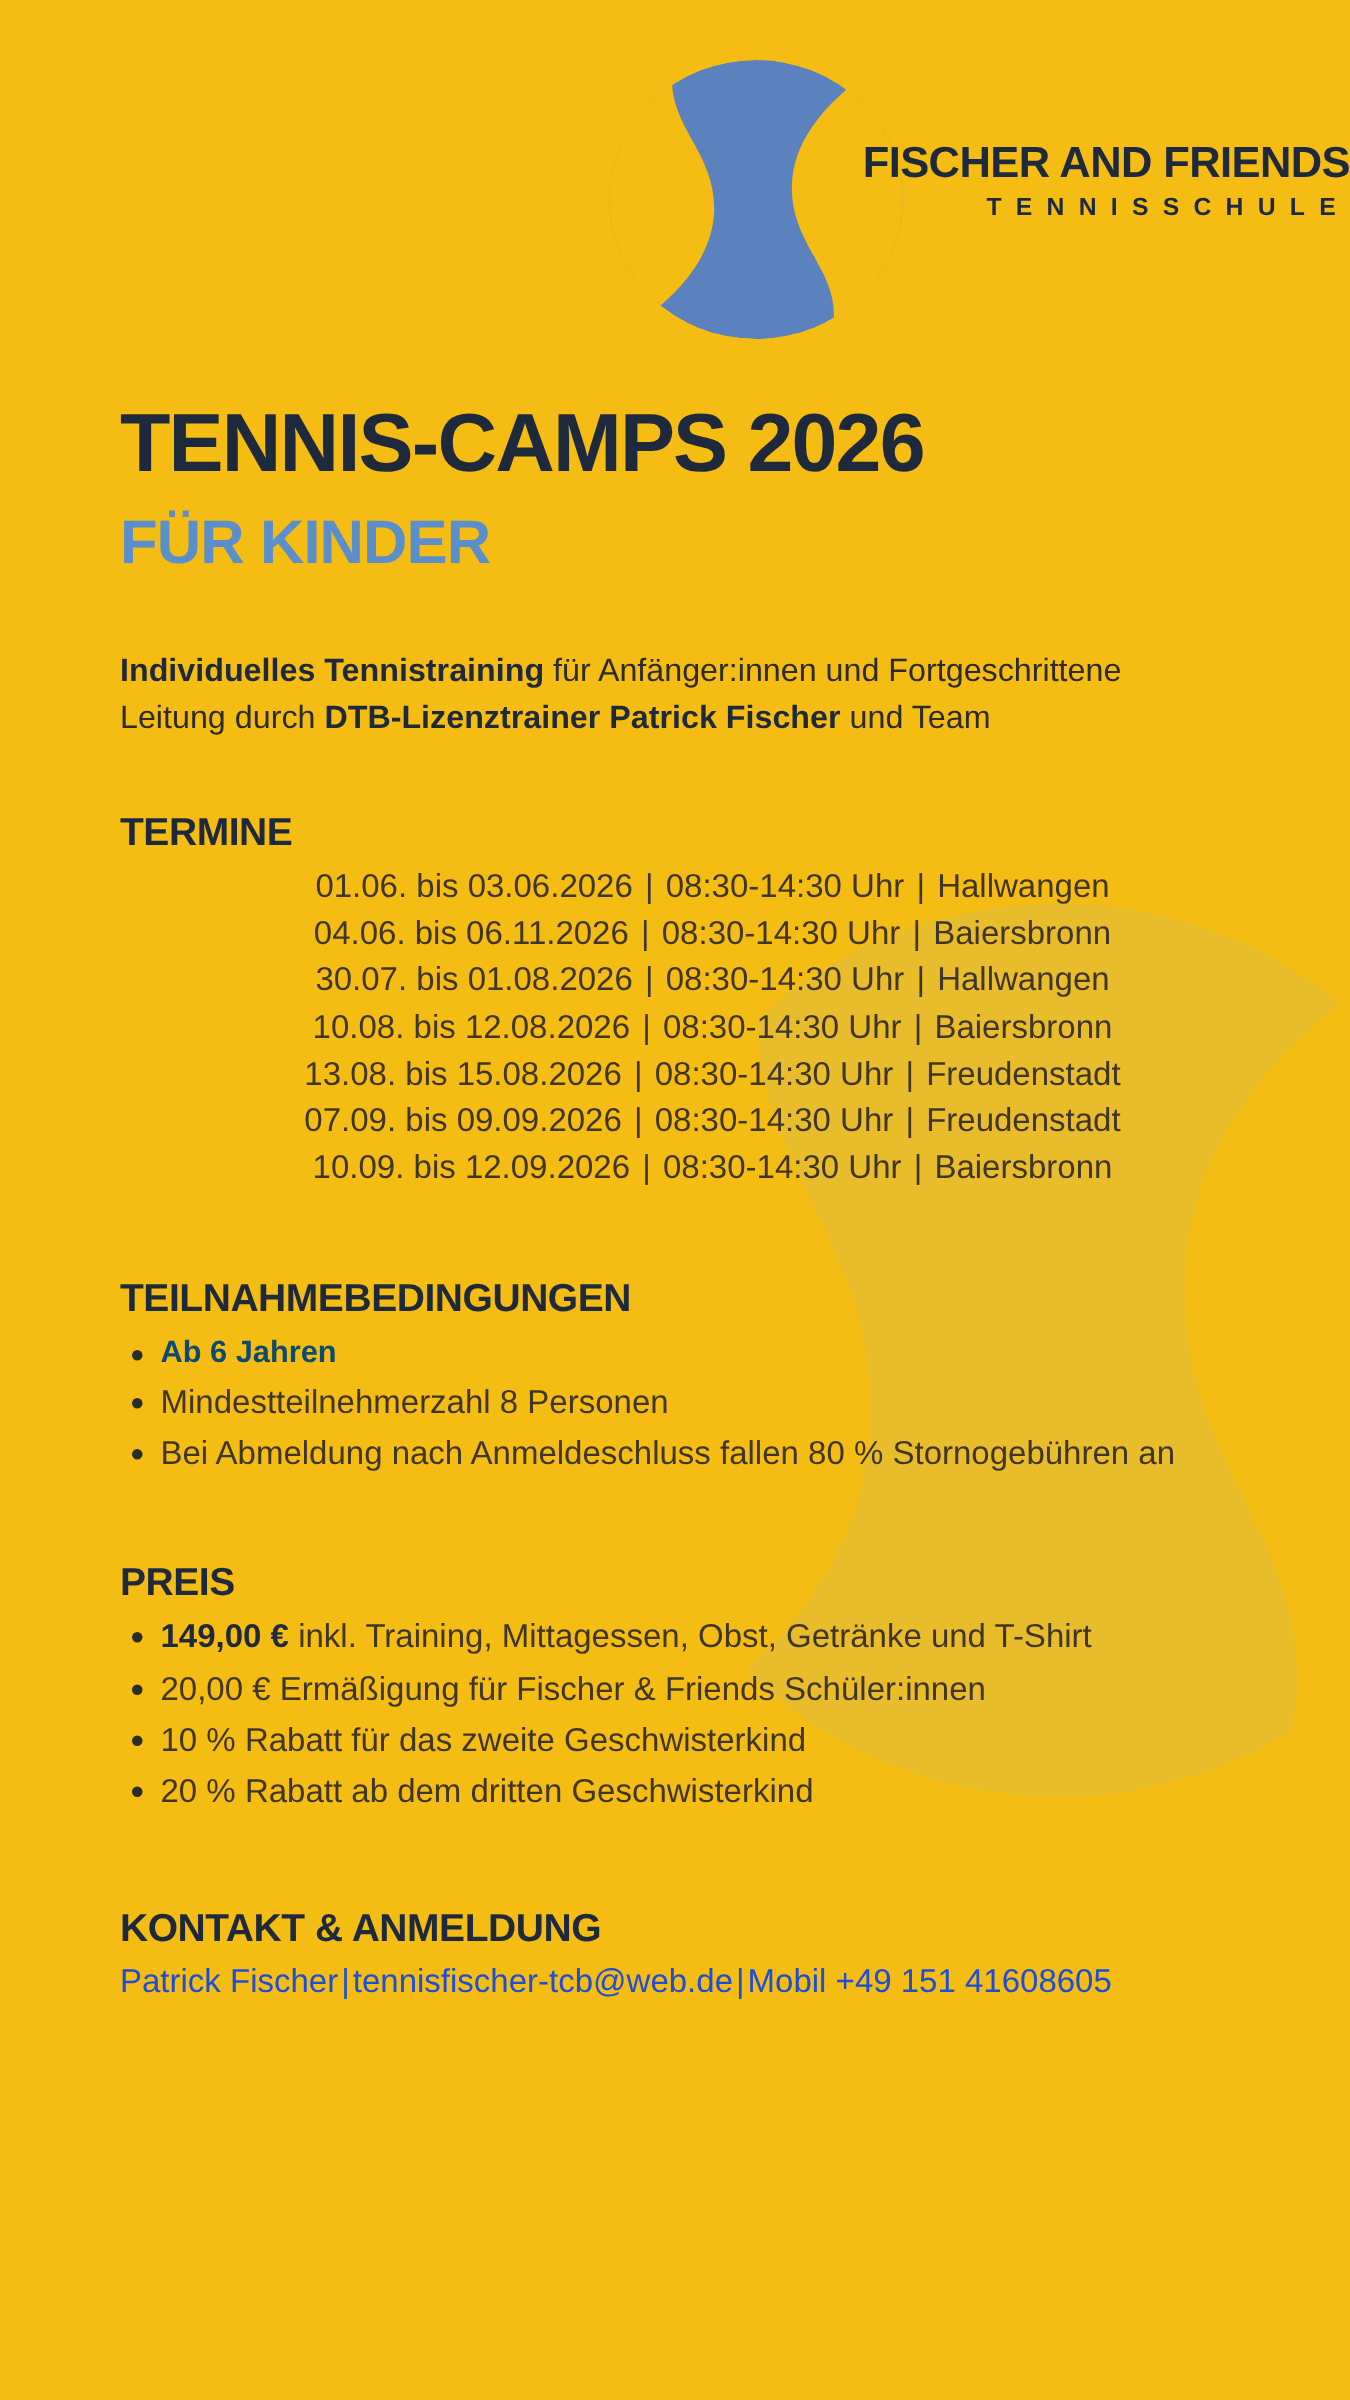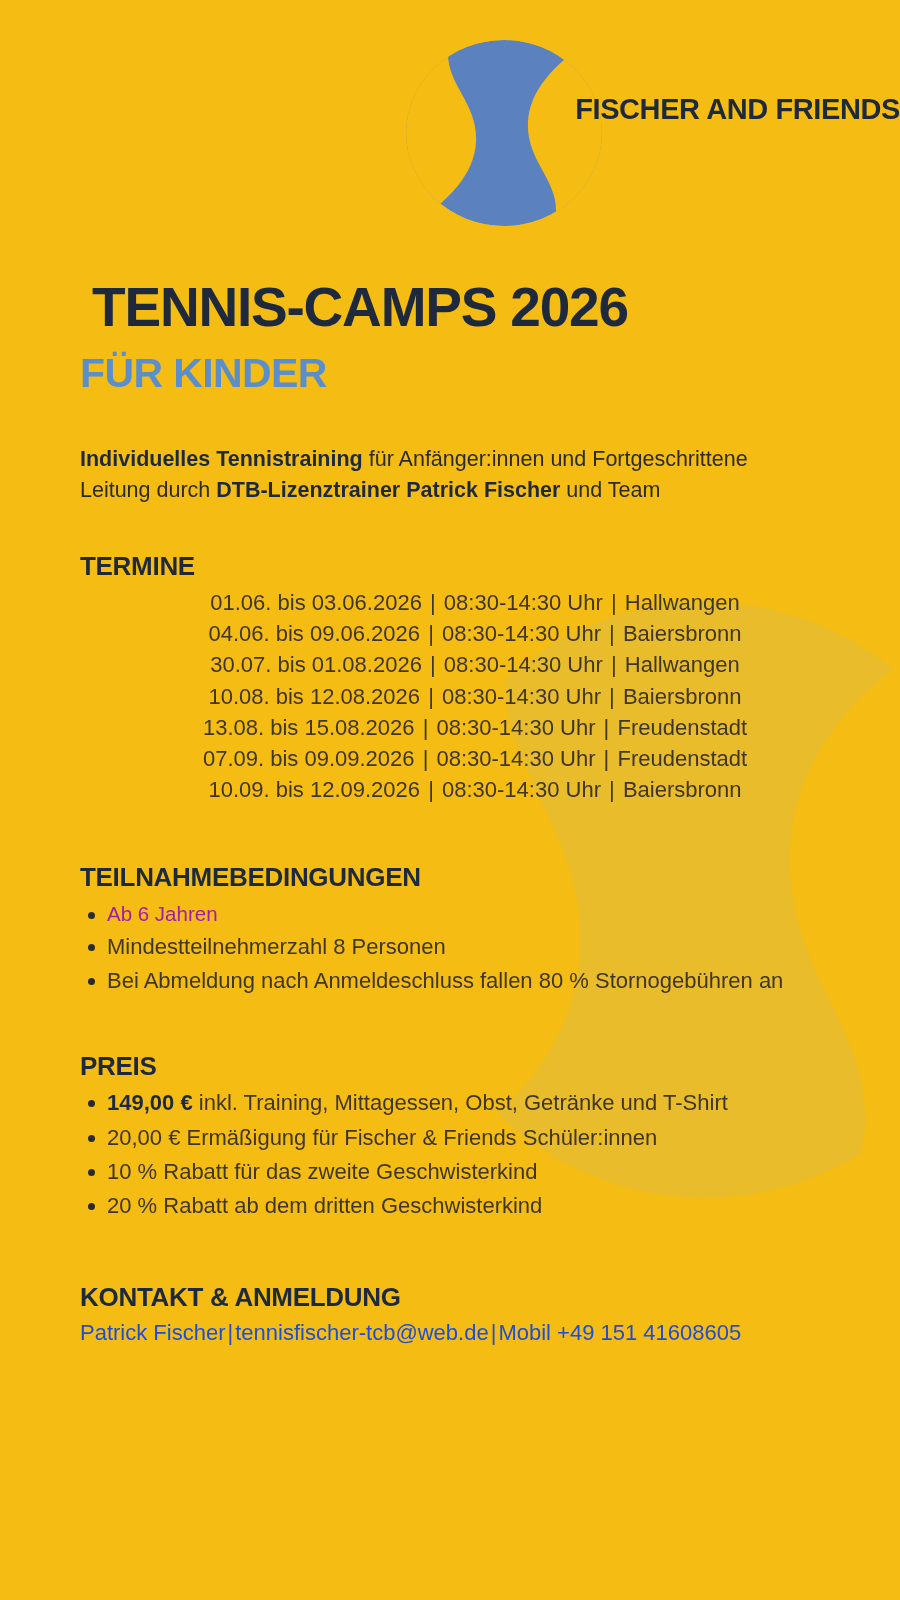--- a/index.html
+++ b/index.html
@@ -80,21 +80,21 @@
     width: 790px;
     z-index: 2;
   }
 
   .headline {
     font-size: 55px;
     font-weight: 800;
     letter-spacing: -1.2px;
     color: #1E2A3C;
     line-height: 1.0;
-    margin: 12px;
+    margin: 0;
     white-space: nowrap;
   }
   .subheadline {
     font-size: 41px;
     font-weight: 800;
     letter-spacing: -0.6px;
     color: #5B8FCB;
     line-height: 1.0;
     margin: 18px 0 0 0;
     white-space: nowrap;
@@ -138,21 +138,21 @@
   ul.bullets li::before {
     content: "";
     position: absolute;
     left: 8px;
     top: 14px;
     width: 7px;
     height: 7px;
     border-radius: 50%;
     background: #2B2B28;
   }
-  ul.bullets li.strong { font-weight: 400; color: #a21caf; font-size: 20.5px; }
+  ul.bullets li.strong { font-weight: 700; color: #0c4a6e; font-size: 20.5px; }
   ul.bullets li b { font-weight: 700; color: #1E2A3C; }
 
   .contact-line {
     font-size: 22px;
     color: #1d4ed8;
     line-height: 1.45;
     margin-top: 0;
     white-space: nowrap;
   }
   .section.preis { margin-top: 52px; }
@@ -185,38 +185,39 @@
         </clipPath>
       </defs>
       <g clip-path="url(#lgclip)">
         <ellipse cx="100" cy="95" rx="98" ry="93" fill="#5B82BE"></ellipse>
         <path d="M 236 -24 C 170 6 126 42 124 84 C 122 122 152 140 152 172 C 152 198 126 214 88 228 L 250 228 L 250 -24 Z" fill="#F5BC13"></path>
         <path d="M -40 212 C 26 182 70 146 72 104 C 74 66 44 48 44 16 C 44 -10 70 -26 108 -40 L -54 -40 L -54 212 Z" fill="#F5BC13"></path>
       </g>
     </svg>
     <div class="logo-text">
       <div class="logo-title">FISCHER AND FRIENDS</div>
+      <div class="logo-sub">TENNISSCHULE</div>
     </div>
   </div>
 
   <div class="content">
 
     <h1 class="headline">TENNIS-CAMPS 2026</h1>
     <h2 class="subheadline">FÜR KINDER</h2>
 
     <div class="intro">
       <div><b>Individuelles Tennistraining</b><span> für Anfänger:innen und Fortgeschrittene</span></div>
       <div><span>Leitung durch </span><b>DTB-Lizenztrainer Patrick Fischer</b><span> und Team</span></div>
     </div>
 
     <div class="section termine">
       <div class="section-title">TERMINE</div>
       <ul class="dates" id="dates-list">
           <li><span>01.06. bis 03.06.2026</span><span class="sep"> | </span><span>08:30-14:30 Uhr</span><span class="sep"> | </span><span>Hallwangen</span></li>
-          <li><span>04.06. bis 09.06.2026</span><span class="sep"> | </span><span>08:30-14:30 Uhr</span><span class="sep"> | </span><span>Baiersbronn</span></li>
+          <li><span>04.06. bis 06.11.2026</span><span class="sep"> | </span><span>08:30-14:30 Uhr</span><span class="sep"> | </span><span>Baiersbronn</span></li>
           <li><span>30.07. bis 01.08.2026</span><span class="sep"> | </span><span>08:30-14:30 Uhr</span><span class="sep"> | </span><span>Hallwangen</span></li>
           <li><span>10.08. bis 12.08.2026</span><span class="sep"> | </span><span>08:30-14:30 Uhr</span><span class="sep"> | </span><span>Baiersbronn</span></li>
           <li><span>13.08. bis 15.08.2026</span><span class="sep"> | </span><span>08:30-14:30 Uhr</span><span class="sep"> | </span><span>Freudenstadt</span></li>
           <li><span>07.09. bis 09.09.2026</span><span class="sep"> | </span><span>08:30-14:30 Uhr</span><span class="sep"> | </span><span>Freudenstadt</span></li>
           <li><span>10.09. bis 12.09.2026</span><span class="sep"> | </span><span>08:30-14:30 Uhr</span><span class="sep"> | </span><span>Baiersbronn</span></li>
         </ul>
     </div>
 
     <div class="section teiln">
       <div class="section-title">TEILNAHMEBEDINGUNGEN</div>

